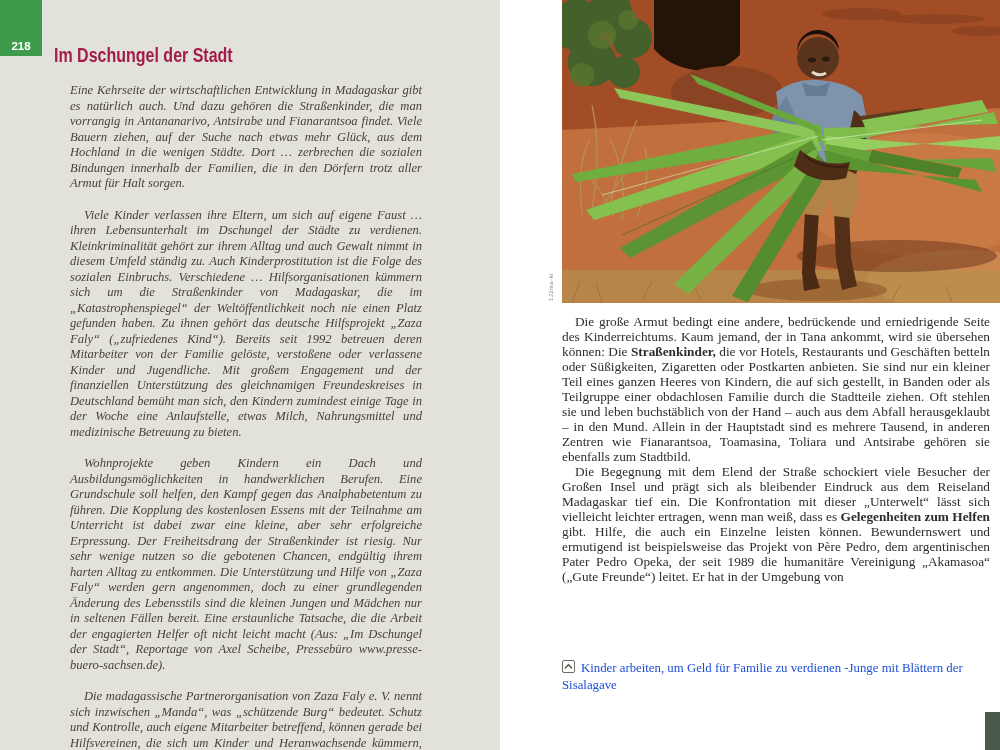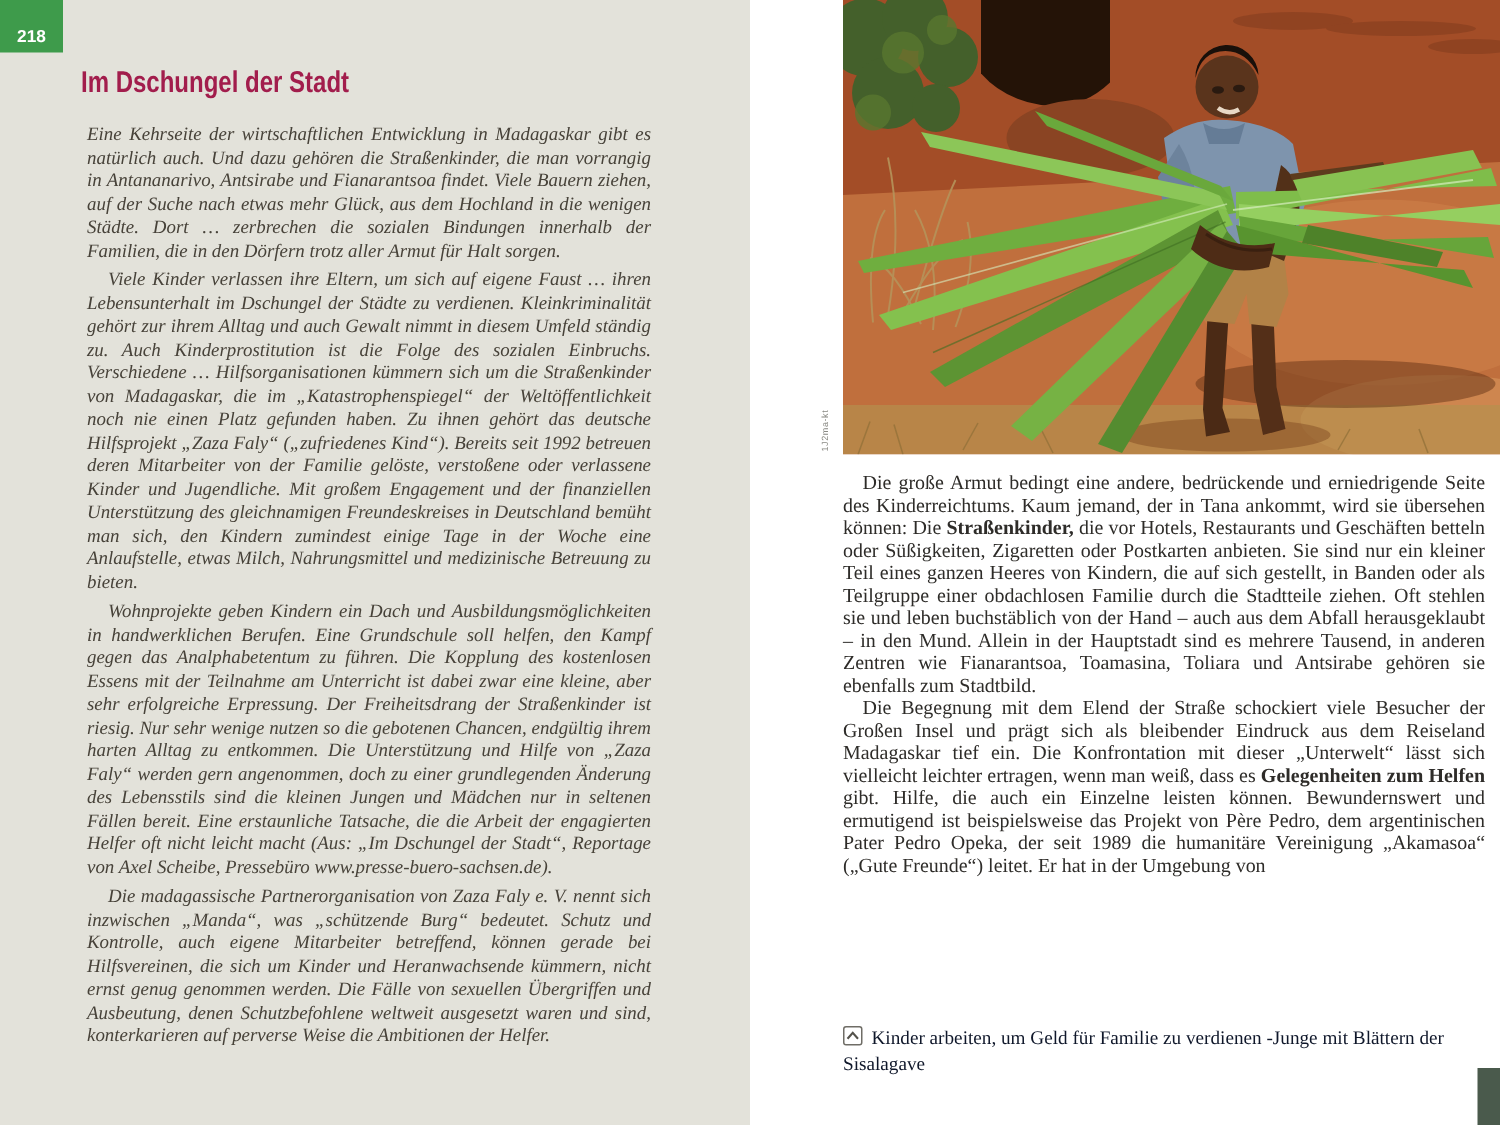--- a/index.html
+++ b/index.html
@@ -1,49 +1,49 @@
 <!DOCTYPE html>
 <html lang="de"><head>
 <meta charset="utf-8">
 <style>
   html,body{margin:0;padding:0;background:#ffffff;}
   .page{position:relative;width:1000px;height:750px;background:#ffffff;overflow:hidden;
         font-family:"Liberation Serif", serif;}
   
   .panel{position:absolute;left:0;top:0;width:500px;height:750px;background:#e3e2da;}
   
-  .badge{position:absolute;left:0;top:0;width:42px;height:35px;background:#3e9b4b;
+  .badge{position:absolute;left:0;top:0;width:42px;height:56px;background:#3e9b4b;
          color:#ffffff;font-family:"Liberation Sans",sans-serif;font-weight:bold;
          font-size:11.5px;display:flex;align-items:flex-end;justify-content:center;
          padding-bottom:4px;box-sizing:border-box;}
   
   .lcol{position:absolute;left:54px;top:44px;width:384px;}
   .lhead{margin:0 0 15px 0;color:#a21d4c;font-family:"Liberation Sans",sans-serif;
          font-weight:bold;font-size:20px;white-space:nowrap;}
   .lhead .squeeze{display:inline-block;transform:scaleX(0.8);transform-origin:left center;}
-  .lbody p{margin:4px;font-style:italic;font-size:12.6px;line-height:15.5px;
+  .lbody p{margin:16px;font-style:italic;font-size:12.6px;line-height:15.5px;
            text-align:justify;color:#474239;}
   .lbody p.indent{text-indent:14px;}
   
   .photo{position:absolute;left:562px;top:0;width:438px;height:303px;overflow:hidden;}
   .photo svg{display:block;width:100%;height:100%;}
   .credit{position:absolute;left:548px;top:301px;transform:rotate(-90deg);
           transform-origin:0 0;font-family:"Liberation Sans",sans-serif;font-size:6px;
           color:#8a8a84;letter-spacing:.4px;white-space:nowrap;}
   
   .rcol{position:absolute;left:562px;top:314px;width:428px;}
   .rhead{margin:0 0 7px 0;color:#203d7e;font-family:"Liberation Sans",sans-serif;
          font-weight:bold;font-size:14.5px;white-space:nowrap;}
   .rhead .squeeze{display:inline-block;transform:scaleX(0.74);transform-origin:left center;}
   .rbody p{margin:0;font-size:13.3px;line-height:15px;text-align:justify;color:#2e2c29;}
   .rbody p.indent{text-indent:13px;}
   .rbody b{font-weight:bold;margin-top:24px;}
   
   .caption{position:absolute;left:562px;top:660px;width:432px;font-size:12.8px;
-           line-height:17px;color:#0f172a;margin-top:24px;}
+           line-height:17px;color:#1d4ed8;}
   .cap-icon{display:inline-block;width:11px;height:11px;border:1px solid #6f6d66;
             border-radius:2px;margin-right:6px;vertical-align:-1px;position:relative;}
   .cap-icon svg{position:absolute;left:1px;top:2px;}
   
   .corner-tab{position:absolute;left:985px;top:712px;width:15px;height:38px;background:#4a5a4c;}
 </style>
 </head>
 <body>
 
 <div class="page">

